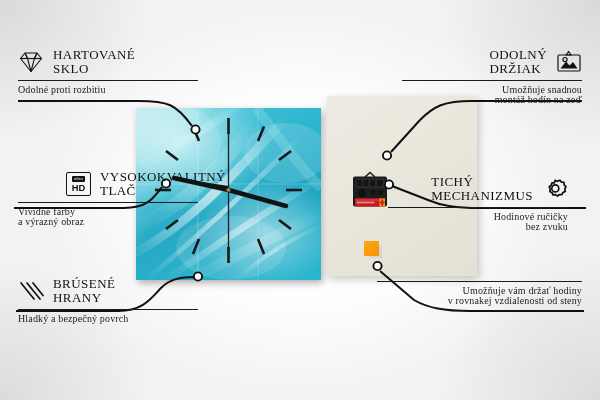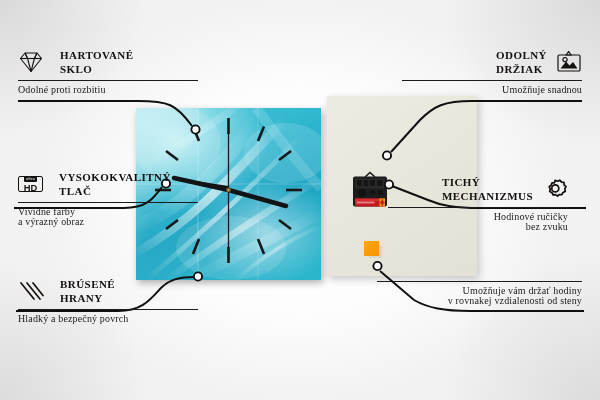--- a/index.html
+++ b/index.html
@@ -27,37 +27,37 @@
   
   #connectors { position:absolute; inset:0; }
 
   
   .feature { position:absolute; width:180px; }
   .feature .head { display:flex; align-items:center; gap:9px; }
   .feature.left .head { justify-content:flex-start; }
   .feature.right .head { justify-content:flex-end; }
   .title {
     font-family:"Liberation Serif", serif;
-    font-weight:bold; font-size:11px; line-height:14.2px;
-    letter-spacing:.45px; color:#14100f; text-transform:uppercase;margin-left:7px;
+    font-weight:normal; font-size:13px; line-height:14.2px;
+    letter-spacing:.45px; color:#14100f; text-transform:uppercase;
   }
   .feature.right .title { text-align:left; }
   .rule { height:1.15px; background:#1b1b1b; margin:3.5px 0 4px; }
   .desc {
     font-family:"Liberation Serif", serif;
     font-size:10px; line-height:10.3px; color:#1e1a18; letter-spacing:.15px;
   }
   .feature.right .desc { text-align:right; }
   .icon { flex:0 0 auto; width:26px; height:24px; display:block; }
 
   
   .hd {
-    flex:0 0 auto; width:25px; height:16px; border:1.2px solid #15110f;
+    flex:0 0 auto; width:25px; height:24px; border:1.2px solid #15110f;
     border-radius:2px; display:flex; flex-direction:column;
-    align-items:center; justify-content:center; line-height:1;
+    align-items:center; justify-content:center; line-height:1;margin-left:48px;
   }
   .hd .u { font-family:"Liberation Sans", sans-serif; font-size:4.2px; letter-spacing:.2px;
     background:#15110f; color:#fff; padding:.6px 1.6px; border-radius:1px; margin-bottom:1px; }
   .hd .h { font-family:"Liberation Sans", sans-serif; font-weight:bold; font-size:9.4px; color:#15110f; }
 
   
   #clock-photo {
     position:absolute; left:136px; top:108px; width:185px; height:172px;
     background:
       linear-gradient(118deg, rgba(255,255,255,.55) 0%, rgba(255,255,255,0) 28%),
@@ -265,20 +265,21 @@
         <g fill="none" stroke="#15110f" stroke-width="1.2" stroke-linejoin="round">
           <path d="M12.6,1.5 L10,5 L15.2,5 Z"></path>
           <rect x="2" y="5" width="22" height="16" rx="1.3"></rect>
           <path d="M4.5,18.5 L10,11.5 L13.5,15.5 L17,12 L21.5,18.5 Z" fill="#15110f" stroke="none"></path>
           <circle cx="9" cy="9.6" r="2.1"></circle>
         </g>
       </svg>
     </div>
     <div class="rule"></div>
     <div class="desc">Umožňuje snadnou</div>
+    <div class="desc">montáž hodín na zeď</div>
   </div>
 
   <div class="feature right" style="right:32px; top:175px;">
     <div class="head">
       <div>
         <div class="title">TICHÝ</div>
         <div class="title">MECHANIZMUS</div>
       </div>
       <svg class="icon" viewBox="0 0 26 24">
         <g fill="none" stroke="#15110f" stroke-width="1.7" stroke-linejoin="round">

